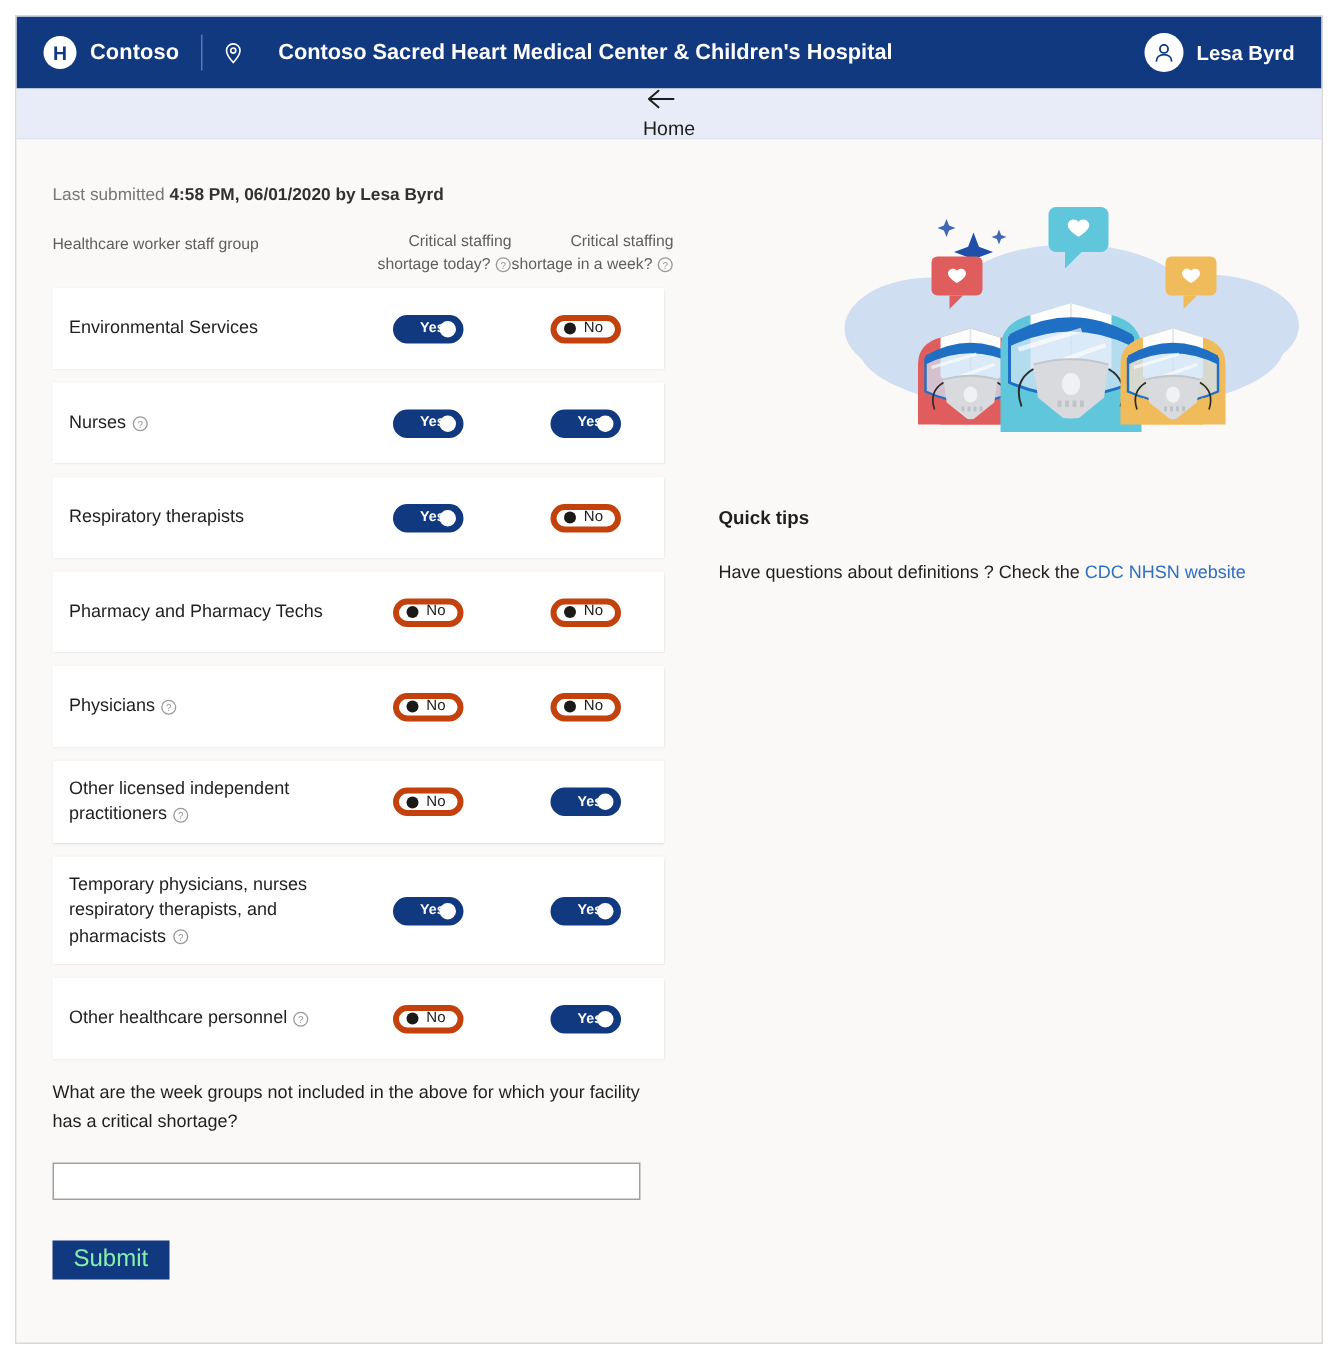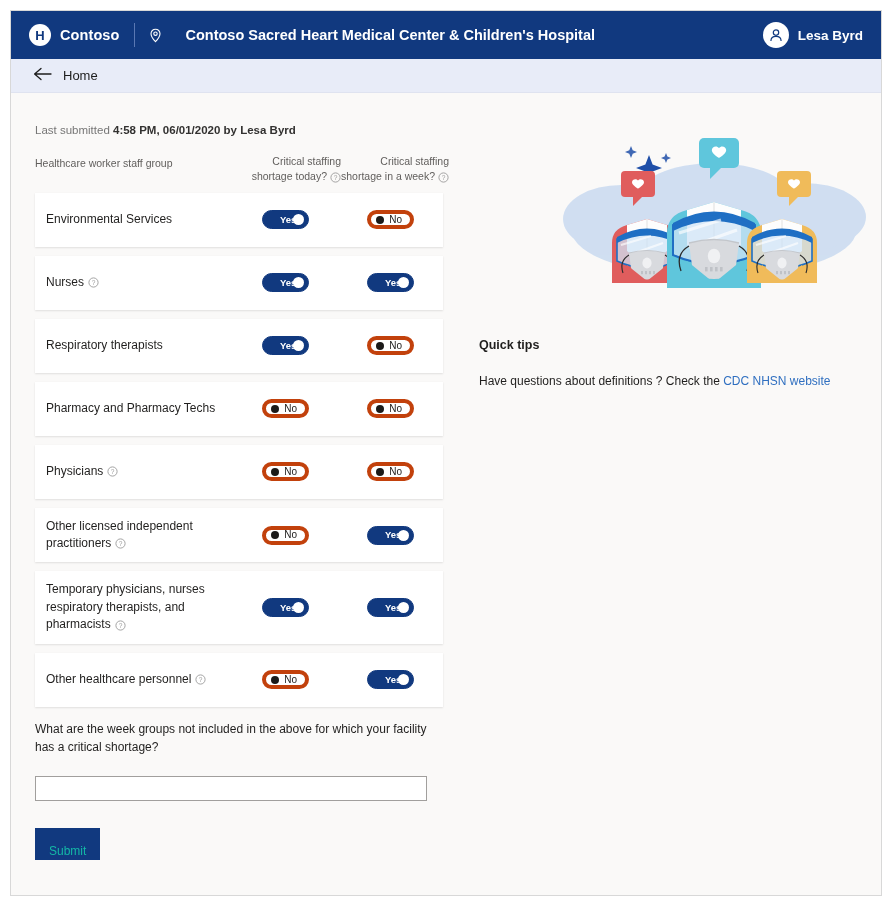--- a/index.html
+++ b/index.html
@@ -94,20 +94,21 @@
 
   
   .breadcrumb-bar {
     height: 34px;
     background: #e8ecf8;
     display: flex;
     align-items: center;
     padding: 0 22px;
     box-sizing: border-box;
     border-bottom: 1px solid #dfe3f0;
+    flex-direction: column;
   }
   .back-arrow { margin-right: 11px; display: block; }
   .breadcrumb-label {
     font-size: 13px;
     color: #1d1d1d;
   }
 
   
   .content {
     display: flex;
@@ -255,25 +256,25 @@
     background: #ffffff;
     box-sizing: border-box;
     font-family: "Liberation Sans", sans-serif;
     font-size: 12px;
     padding: 0 7px;
     color: #201f1e;
   }
   .submit-btn {
     margin-top: 27px;
     background: #11397f;
-    color: #14b8a6;
+    color: #86efac;
     border: none;
     height: 26px;
-    padding: 16px 14px;
-    font-size: 12px;
+    padding: 4px 14px;
+    font-size: 16px;
     font-family: "Liberation Sans", sans-serif;
     cursor: pointer;
   }
 
   
   .illustration {
     width: 330px;
     height: 165px;
     margin: 22px auto 0 82px;
     position: relative;

